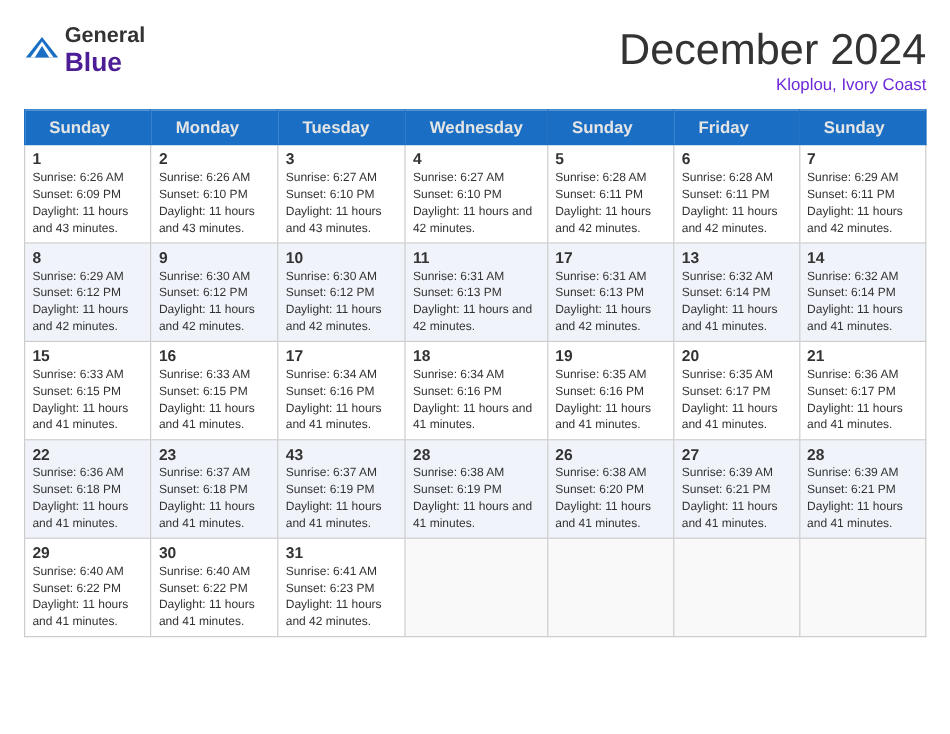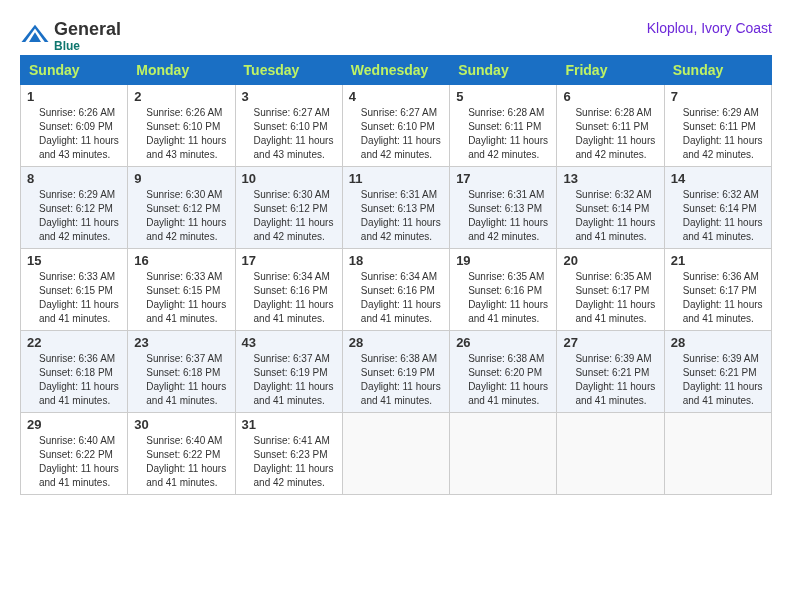--- a/index.html
+++ b/index.html
@@ -7,40 +7,40 @@
       font-family: Arial, sans-serif;
       background: #fff;
       width: 792px;
       min-height: 612px;
       padding: 20px;
     }
     .header {
       display: flex;
       justify-content: space-between;
       align-items: flex-start;
-      margin-bottom: 2px;
+      margin-bottom: 13px;
     }
     .logo {
       display: flex;
       align-items: center;
     }
     .logo-text {
       display: flex;
       flex-direction: column;
       line-height: 1.1;
     }
     .logo-general {
       font-size: 18px;
       font-weight: bold;
       color: #333;
     }
     .logo-blue {
-      font-size: 12px;
+      font-size: 22px;
       font-weight: bold;
-      color: #0f766e;
+      color: #4c1d95;
     }
     .logo-icon {
       width: 30px;
       height: 30px;
       margin-right: 4px;
     }
     .title-area {
       text-align: right;
     }
     .month-title {
@@ -51,23 +51,23 @@
     .location {
       font-size: 14px;
       color: #6d28d9;
     }
     .calendar {
       width: 100%;
       border-collapse: collapse;
     }
     .calendar th {
       background-color: #1a6fc4;
-      color: #bef264;
+      color: #e5e5e5;
       text-align: left;
-      padding: 6px 8px;
+      padding: 6px 20px;
       font-size: 14px;
       font-weight: bold;
       border: 1px solid #1a6fc4;
     }
     .calendar td {
       vertical-align: top;
       border: 1px solid #ccc;
       padding: 4px 6px;
       width: 14.28%;
       font-size: 10.5px;
@@ -83,21 +83,20 @@
     .day-num {
       font-size: 13px;
       font-weight: bold;
       display: block;
       margin-bottom: 2px;
     }
     .day-info {
       font-size: 10px;
       line-height: 1.4;
       color: #333;
-      margin-left: 12px;
     }
     .empty-cell {
       background: #f9f9f9 !important;
     }
   </style>
 </head>
 <body>
 
 <div class="header">
   <div class="logo">
@@ -106,20 +105,21 @@
       <polygon points="20,5 38,28 2,28" fill="#1a6fc4"></polygon>
       <polygon points="20,10 33,28 7,28" fill="#fff"></polygon>
       <polygon points="20,15 28,28 12,28" fill="#1a6fc4"></polygon>
     </svg>
     <div class="logo-text">
       <span class="logo-general">General</span>
       <span class="logo-blue">Blue</span>
     </div>
   </div>
   <div class="title-area">
+    <div class="month-title">December 2024</div>
     <div class="location">Kloplou, Ivory Coast</div>
   </div>
 </div>
 
 <table class="calendar">
   <thead>
     <tr id="header-row">
         <th>Sunday</th>
         <th>Monday</th>
         <th>Tuesday</th>

